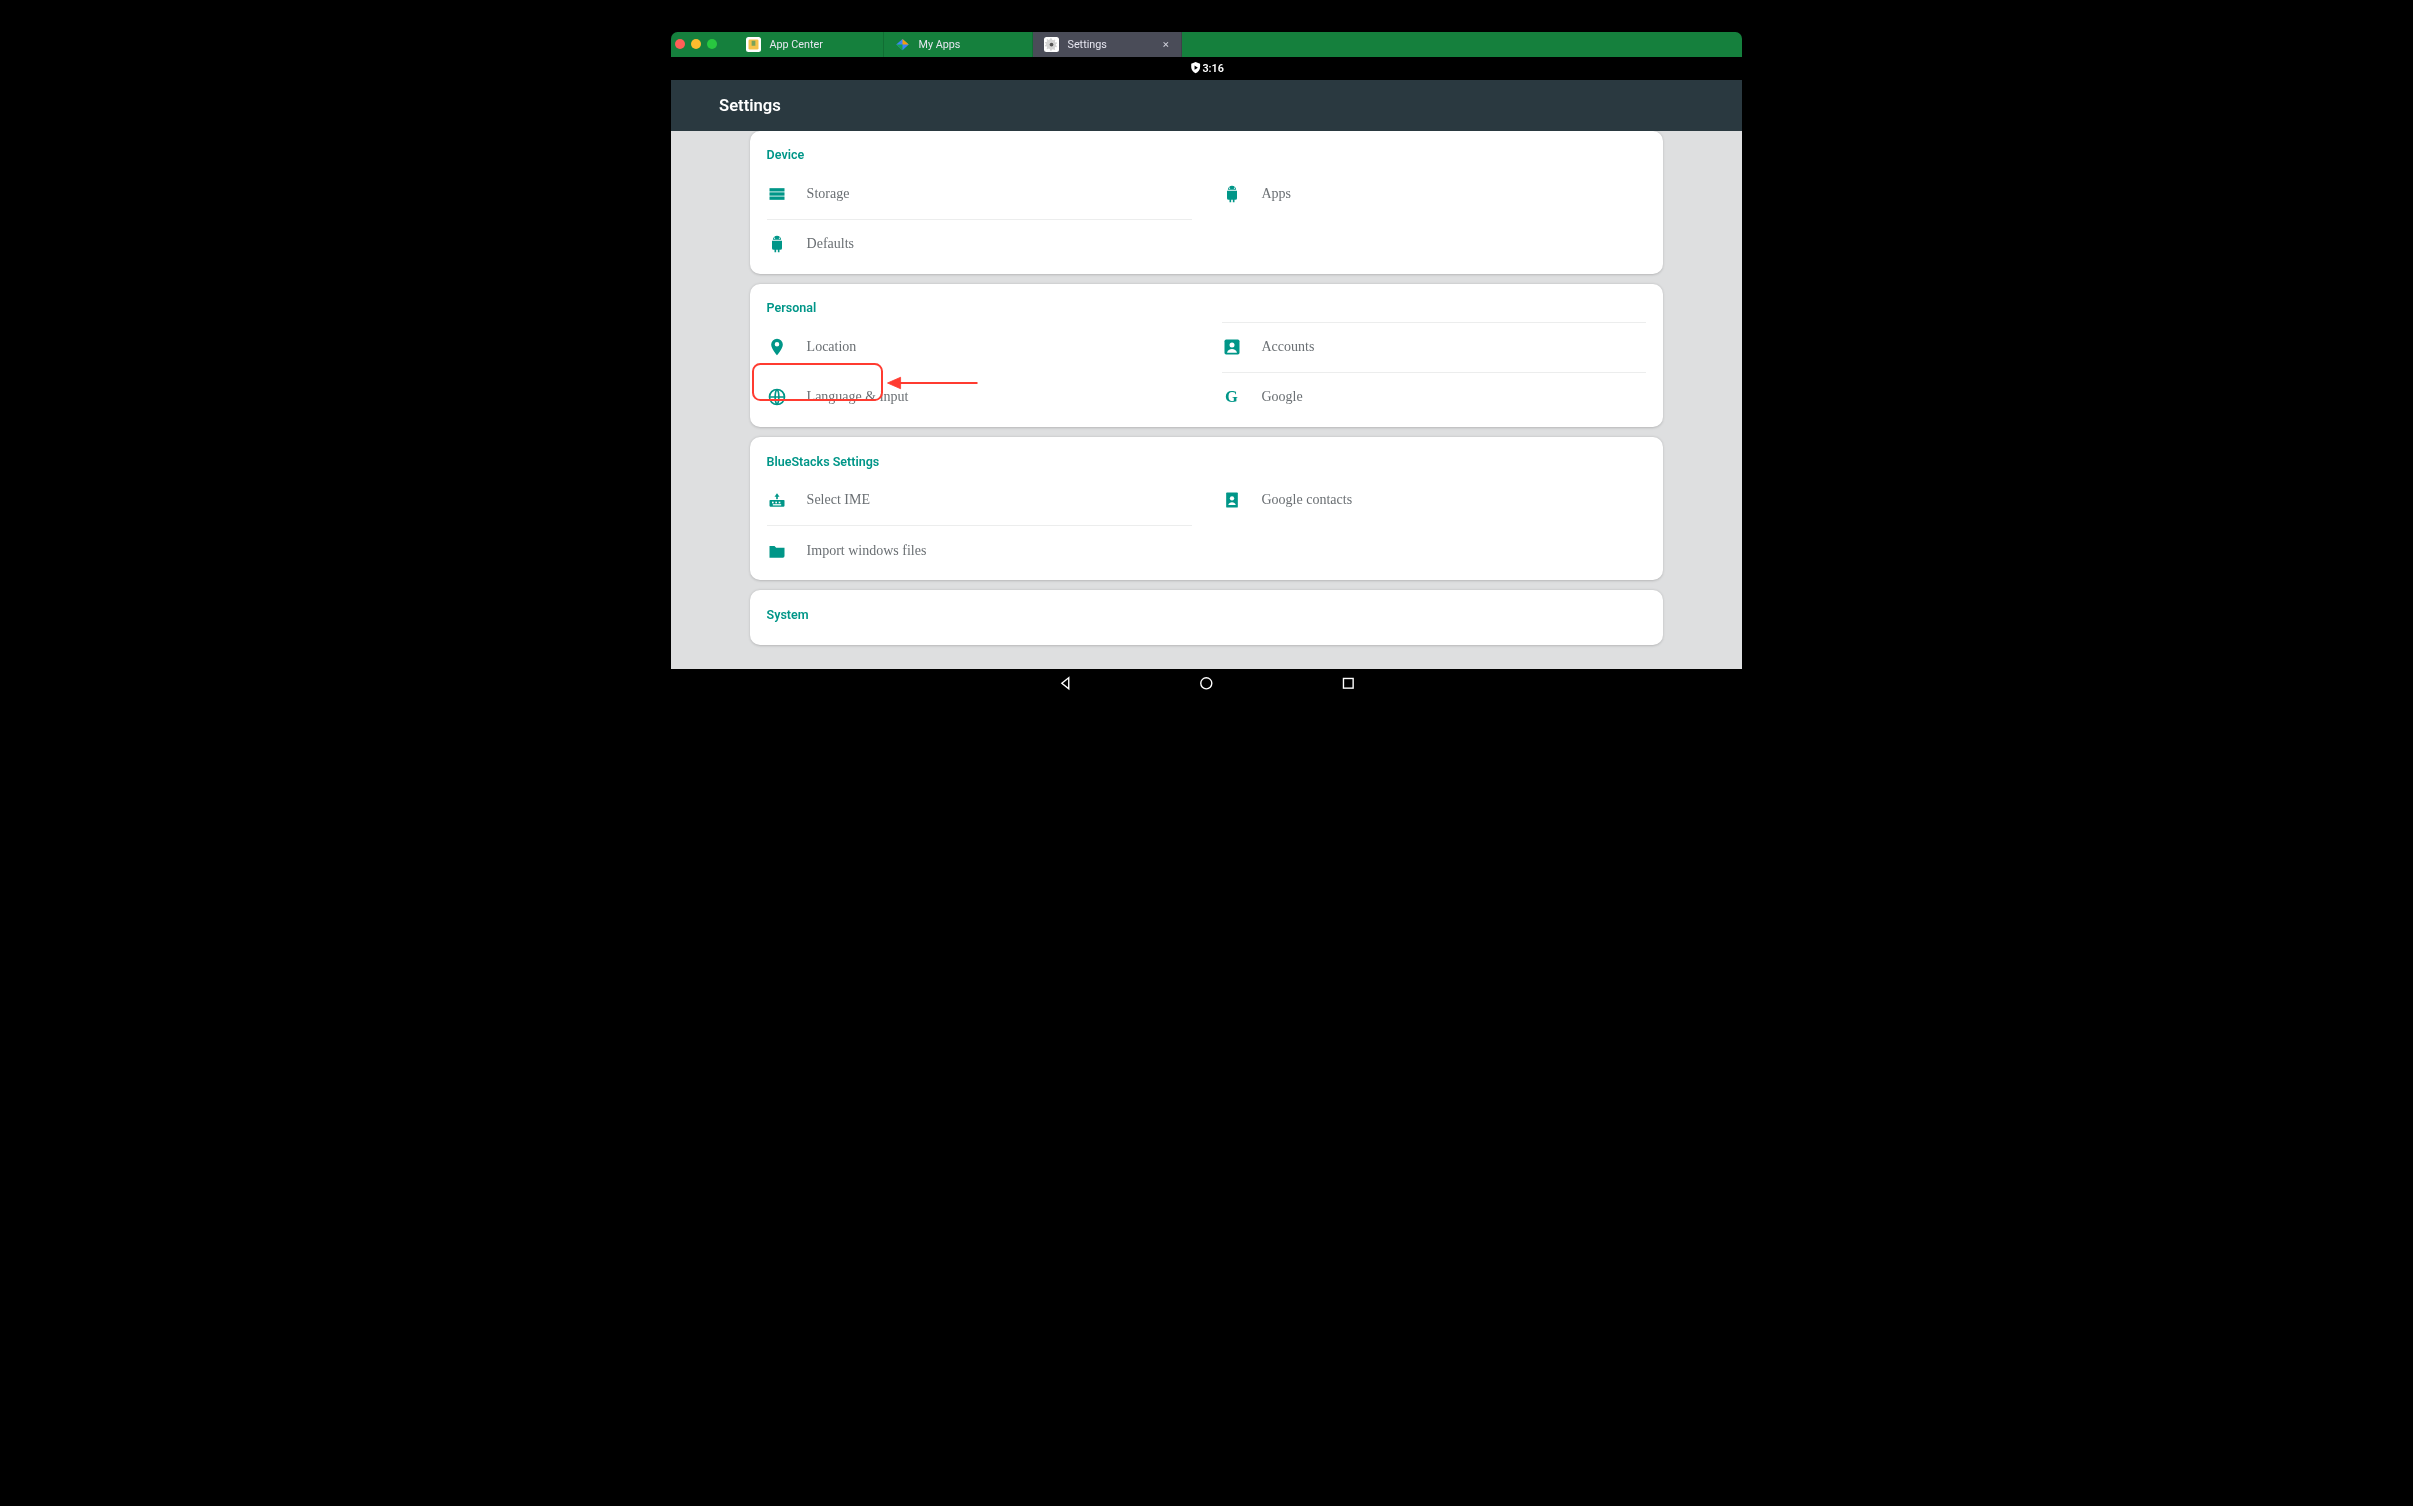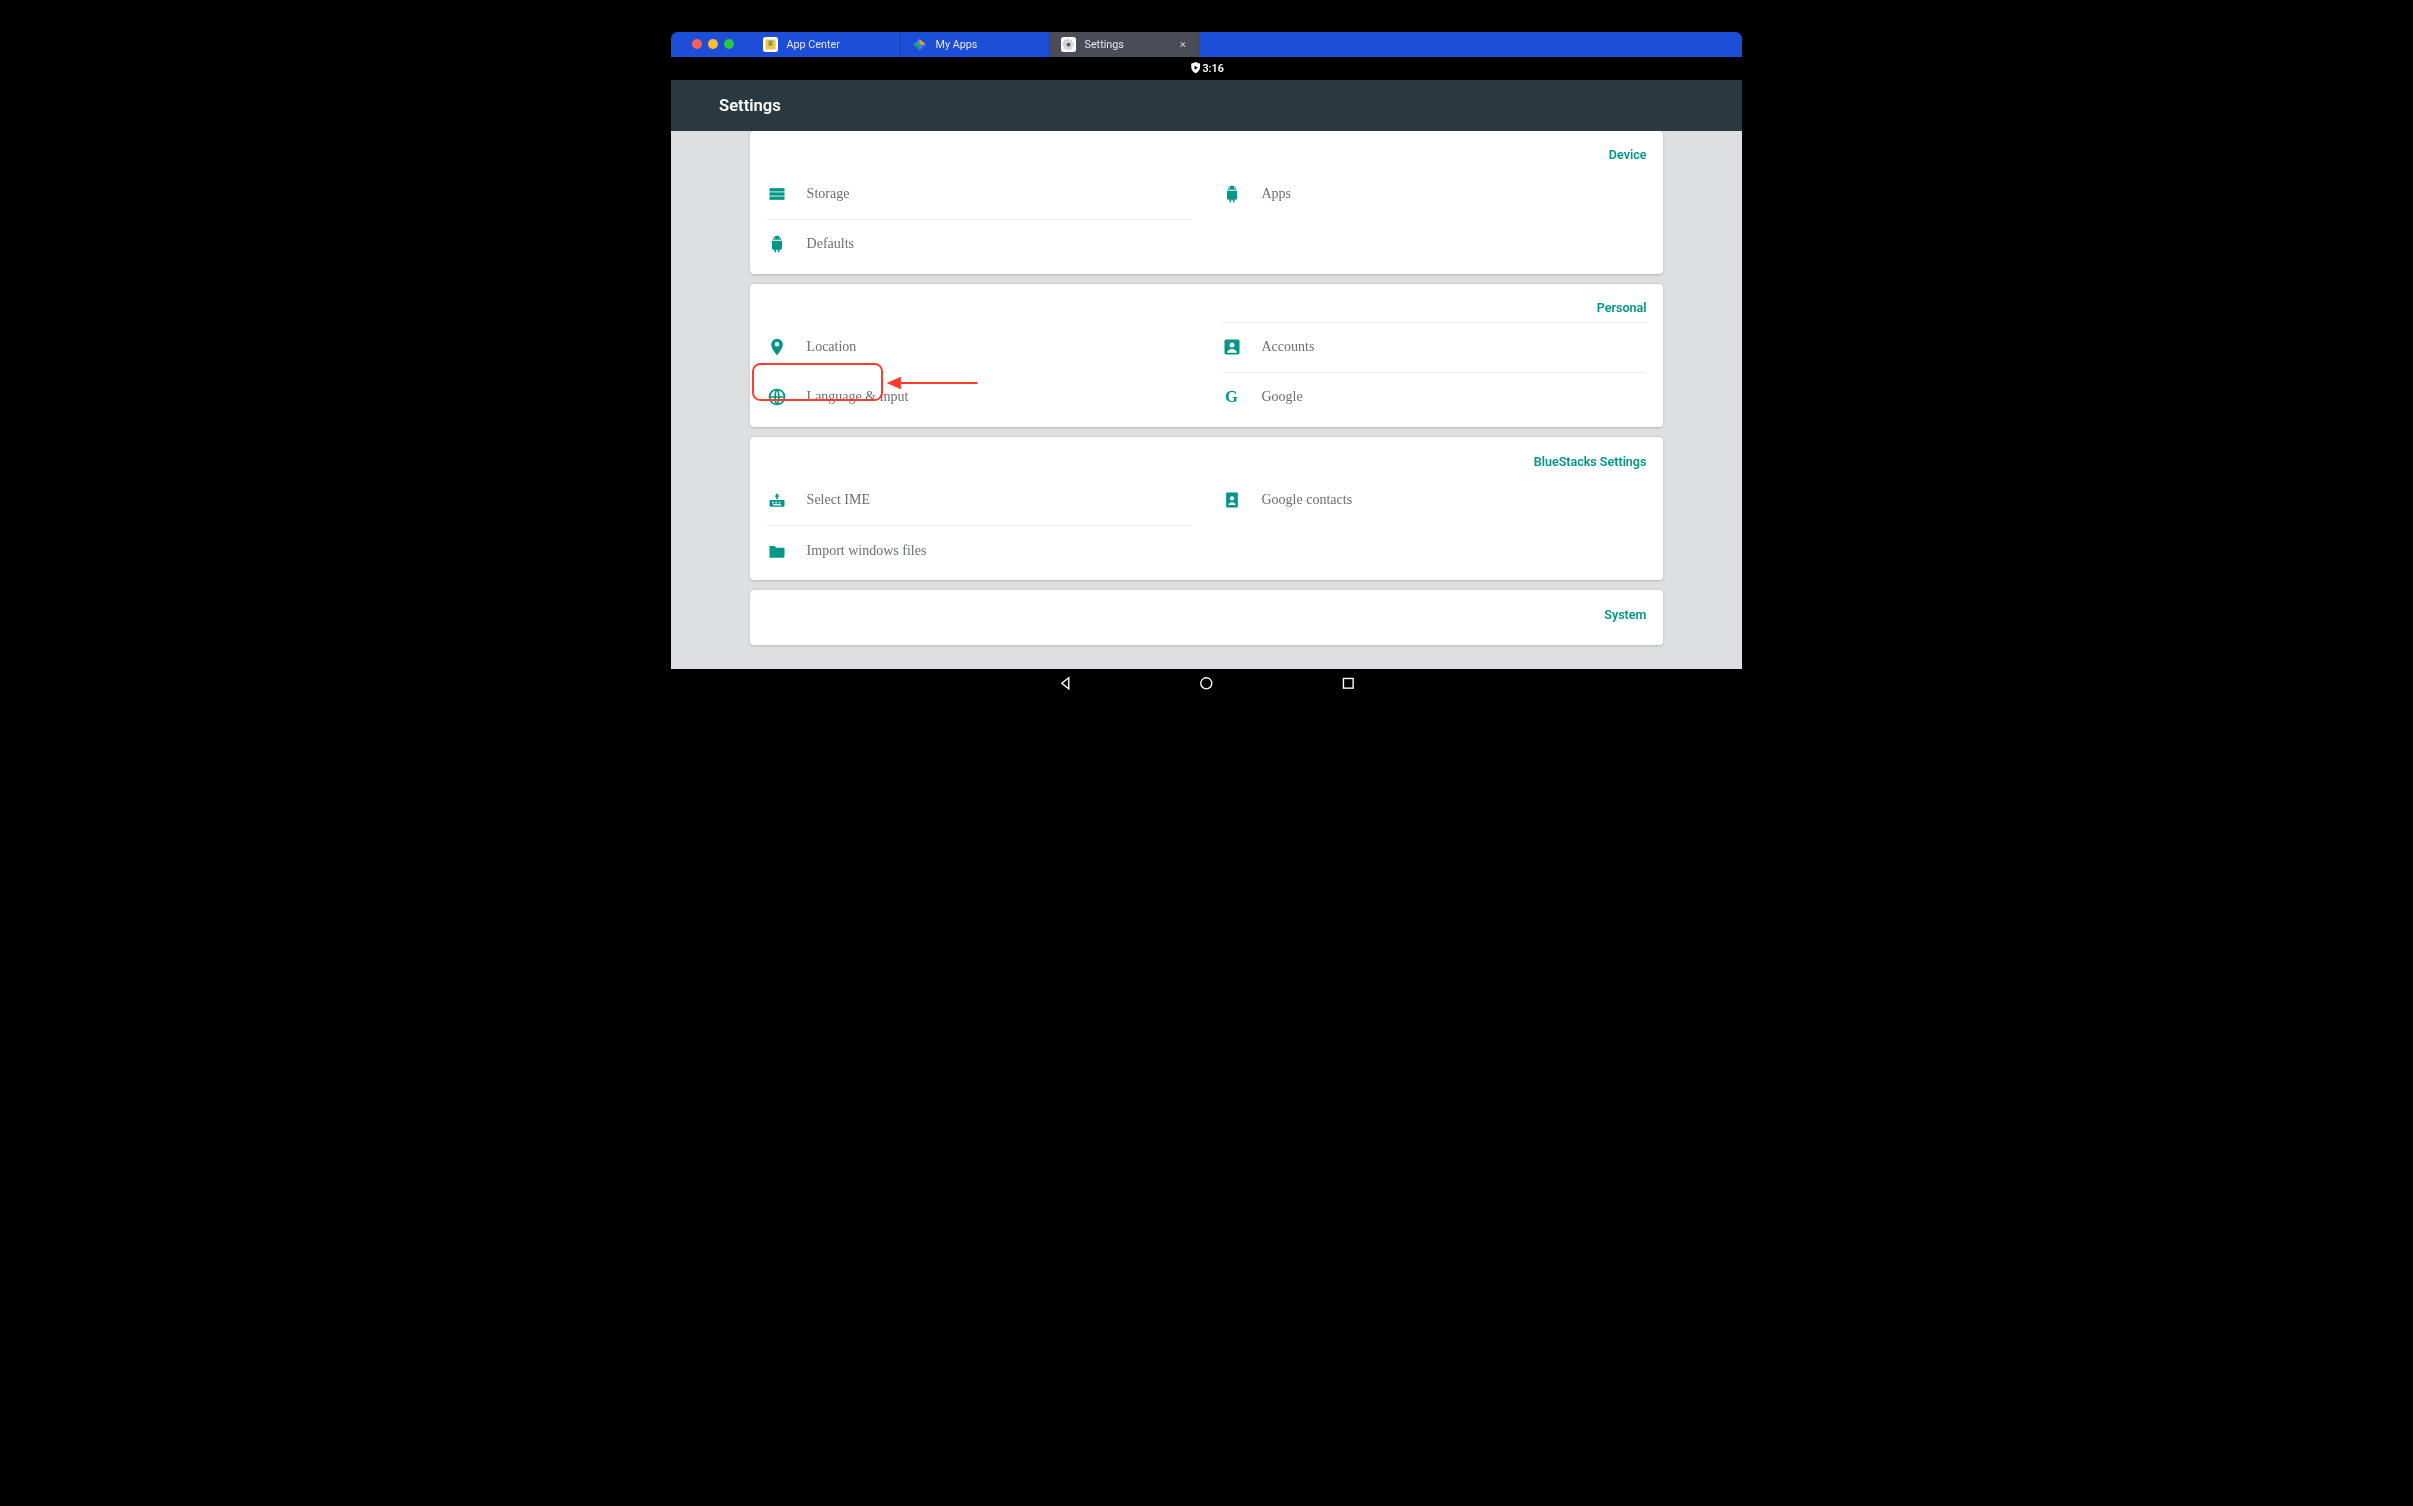--- a/index.html
+++ b/index.html
@@ -27,24 +27,24 @@
     border-radius: 6.6px;
     overflow: hidden;
     box-shadow: 0 8.3px 33px rgba(0,0,0,.6);
     display: flex;
     flex-direction: column;
   }
 
   
   .tabbar {
     height: 25px;
-    background: #1d4ed8;
+    background: #15803d;
     display: flex;
     align-items: center;
-    padding-left: 21px;
+    padding-left: 4px;
     font-size: 10.8px;
     color: #e6e6f0;
     position: relative;
   }
   .traffic {
     display: flex; gap: 5.8px; margin-right: 18px;
   }
   .tl { width: 10px; height: 10px; border-radius: 50%; }
   .tl.red { background:#ff5f57; }
   .tl.yellow { background:#febc2e; }
@@ -81,24 +81,23 @@
   
   .content {
     flex:1; background:#dedfe0; padding:0; overflow:hidden;
     position:relative;
   }
   .panels {
     position:absolute; left:79px; right:79px; top:0; bottom:0;
     display:flex; flex-direction:column; gap:10px;
   }
   .panel {
-    background:#fff; border-radius:4px;
+    background:#fff; border-radius:10px;
     box-shadow:0 0.8px 2.5px rgba(0,0,0,.18);
     padding:16.6px 16.6px 5px 16.6px;
-    text-align:right;
   }
   .section-title {
     color:#009688; font-size:12.5px; font-weight:600; margin-bottom:6.6px;
   }
   .grid {
     display:grid; grid-template-columns:1fr 1fr; column-gap:30px;font-family:Liberation Serif, serif;
   }
   .row {
     display:flex; align-items:center; gap:20px;
     height:50px;

